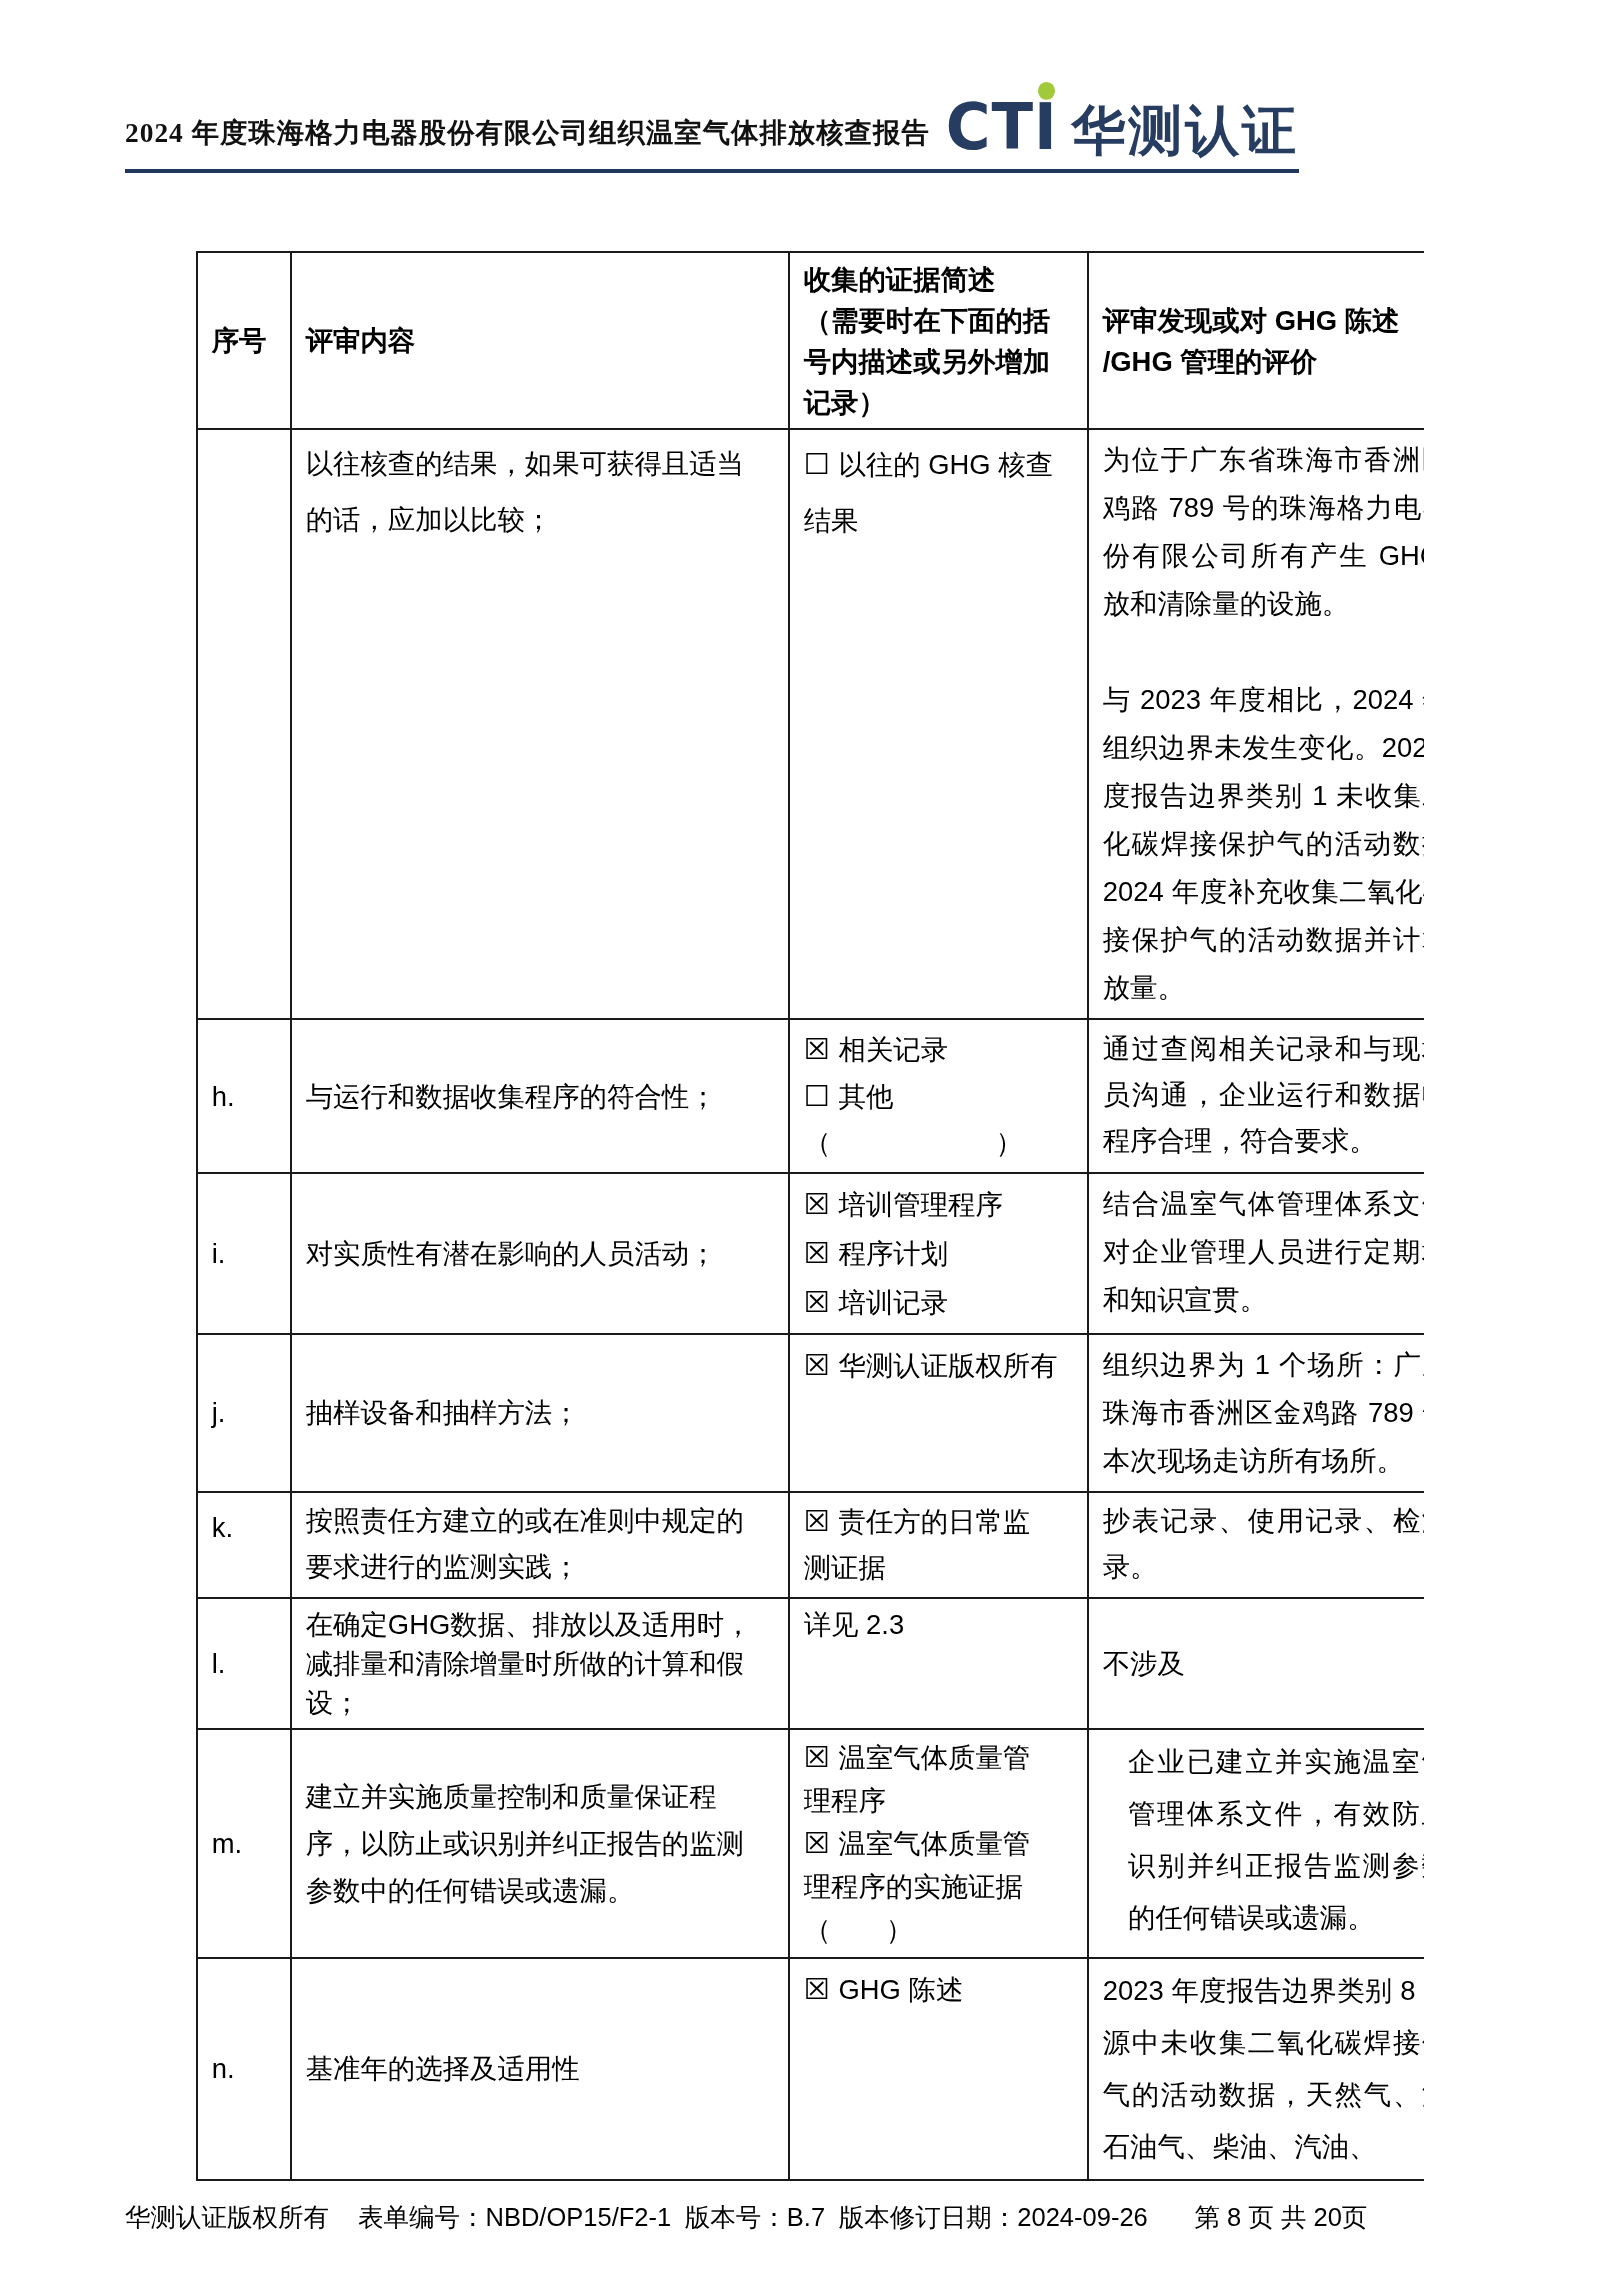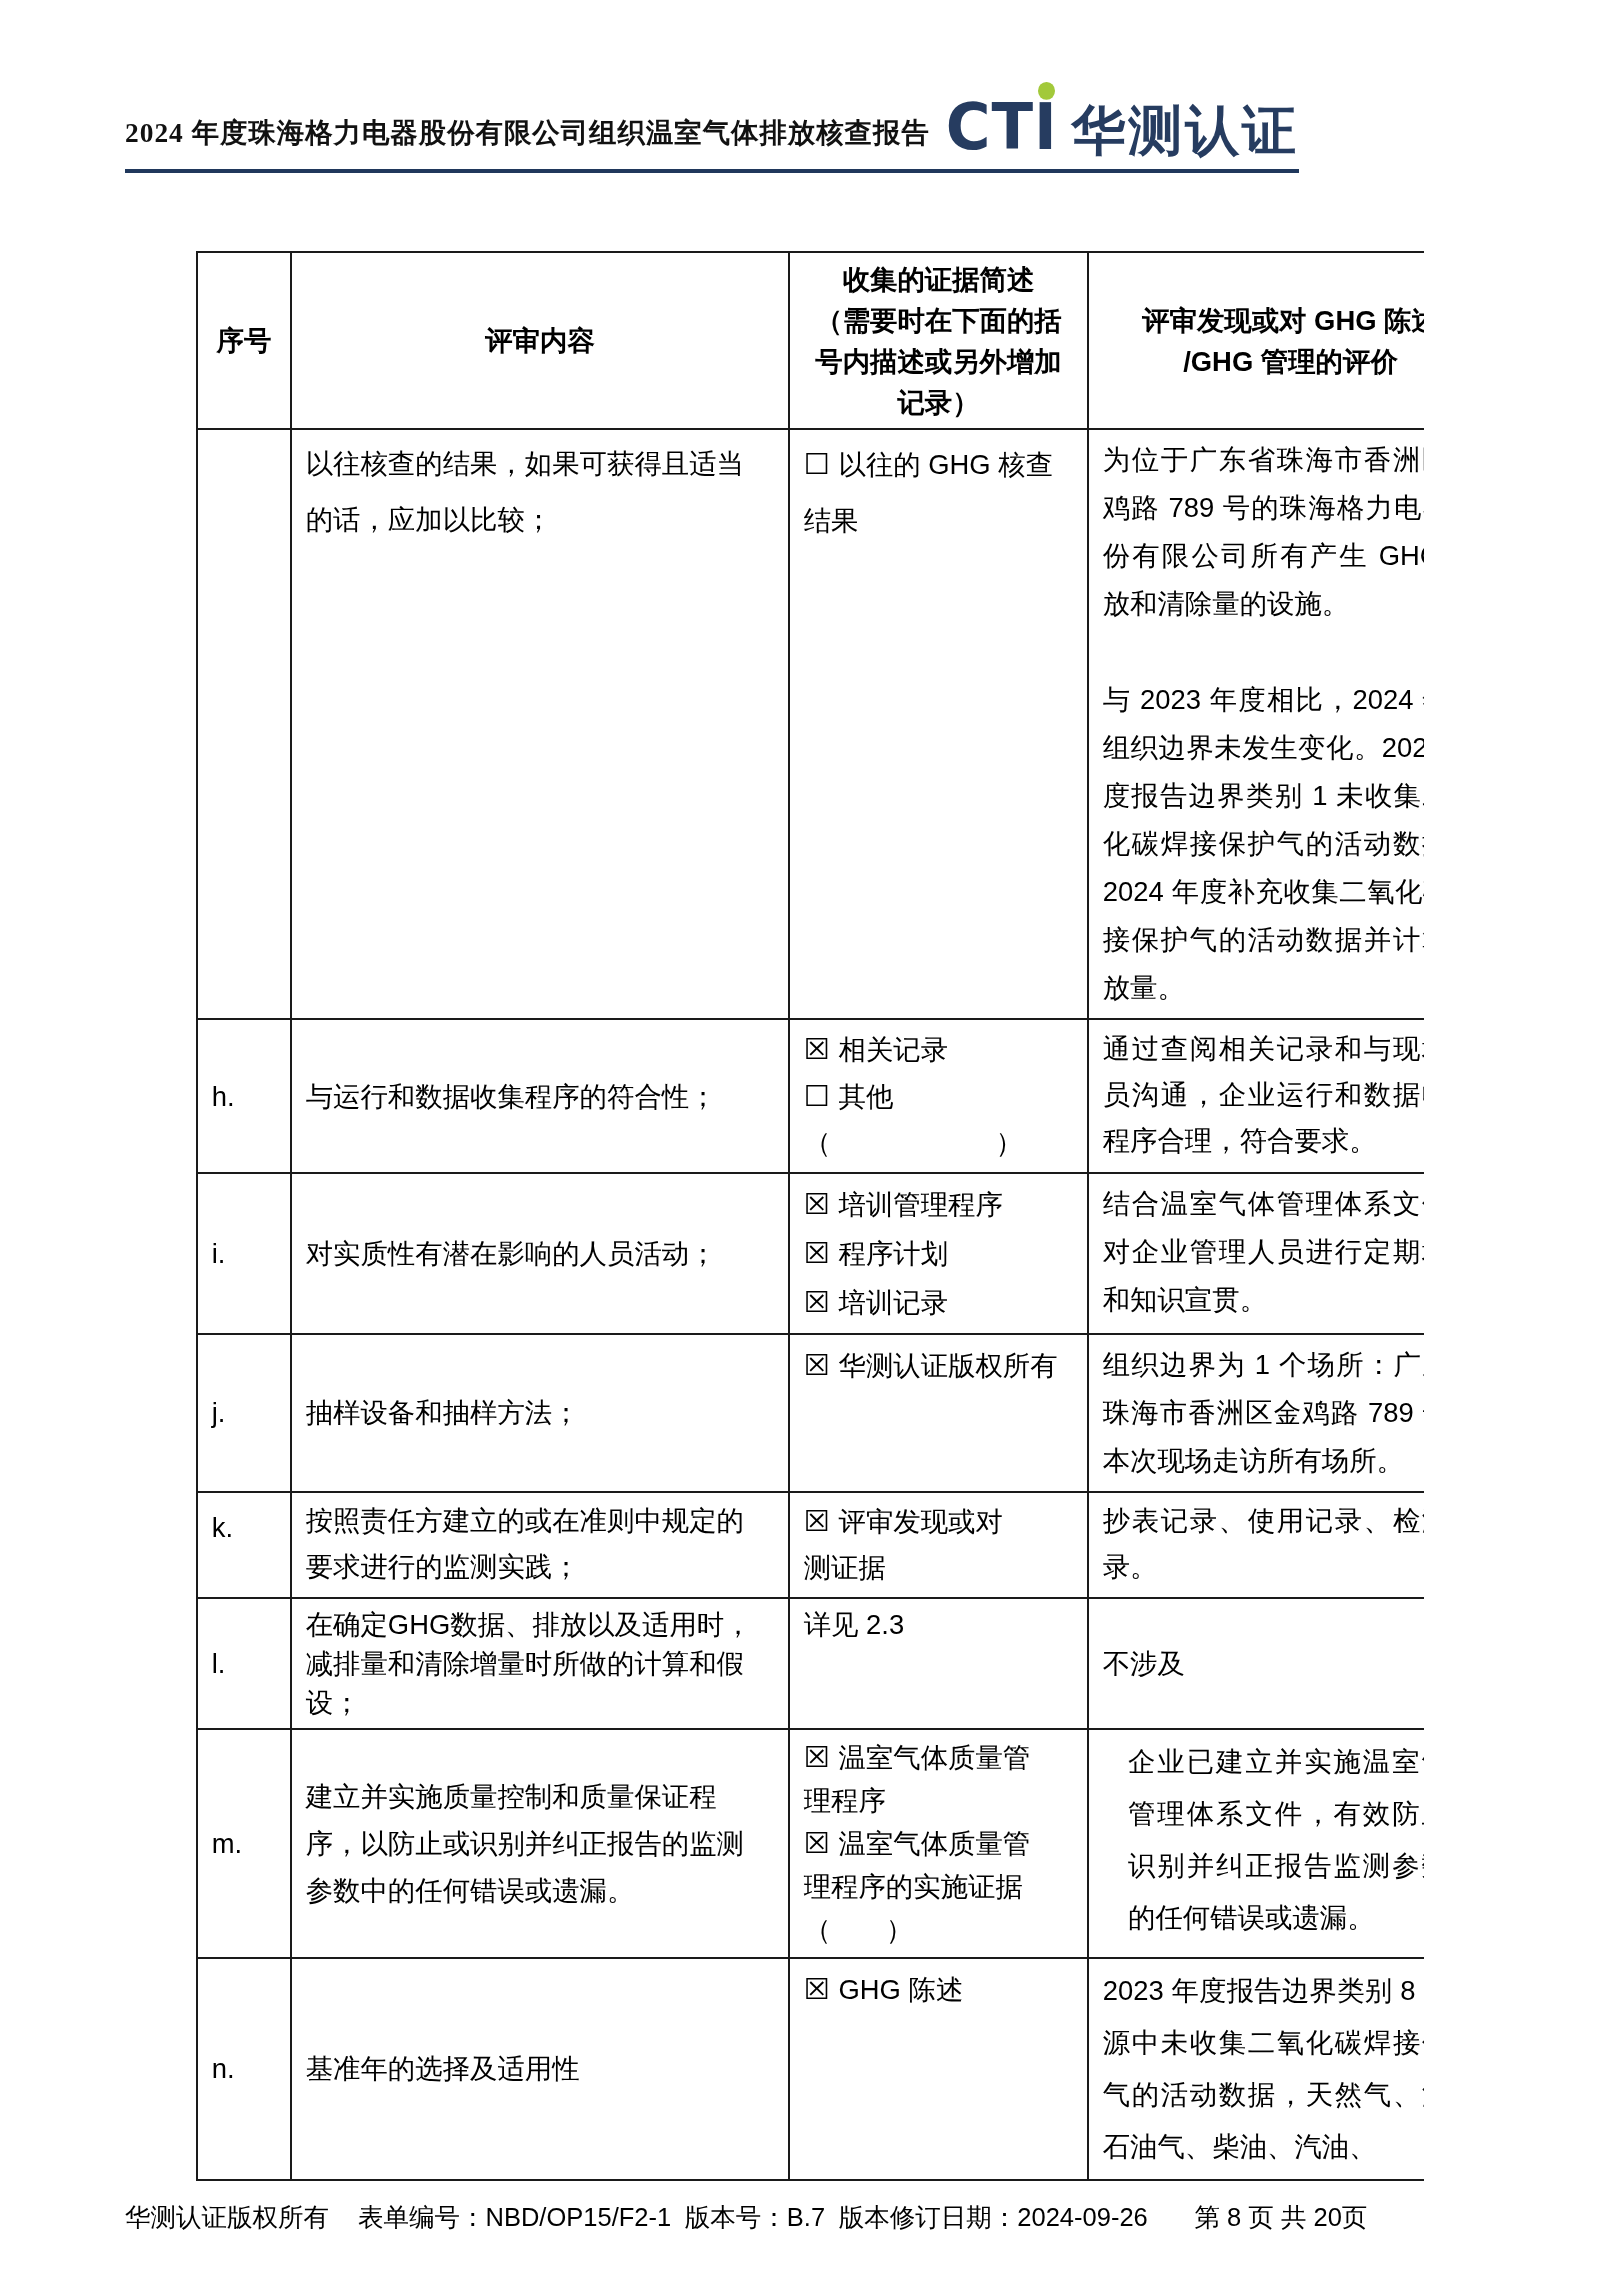--- a/index.html
+++ b/index.html
@@ -80,21 +80,20 @@
     border-top:2.9px solid #1a1a1a;
     border-bottom:2.9px solid #1a1a1a;
     padding:5.9px 13.7px;
     box-sizing:border-box;
     overflow:hidden;
     font-weight:400;
     text-align:left;
   }
   table.review th{
     font-weight:700;
-    text-align:center;
     vertical-align:middle;
     line-height:41px;
     white-space:pre-line;
   }
   
   tr.hrow{height:174px;}
   tr.r0{height:577px;}
   tr.r1{height:144px;}
   tr.r2{height:149px;}
   tr.r3{height:147px;}
@@ -225,21 +224,21 @@
       <td class="c4">
         <p class="fp">组织边界为 1 个场所：广东省珠海市香洲区金鸡路 789 号，本次现场走访所有场所。</p>
       </td>
     </tr>
 
     <tr class="r4">
       <td class="c1">k.</td>
       <td class="c2">按照责任方建立的或在准则中规定的
 要求进行的监测实践；</td>
       <td class="c3">
-        <div class="ev"><span class="cb">☒</span><span class="ev-t">评审发现或对
+        <div class="ev"><span class="cb">☒</span><span class="ev-t">责任方的日常监
 测证据</span></div>
       </td>
       <td class="c4">
         <p class="fp">抄表记录、使用记录、检测记录。</p>
       </td>
     </tr>
 
     <tr class="r5">
       <td class="c1">l.</td>
       <td class="c2">在确定GHG数据、排放以及适用时，

